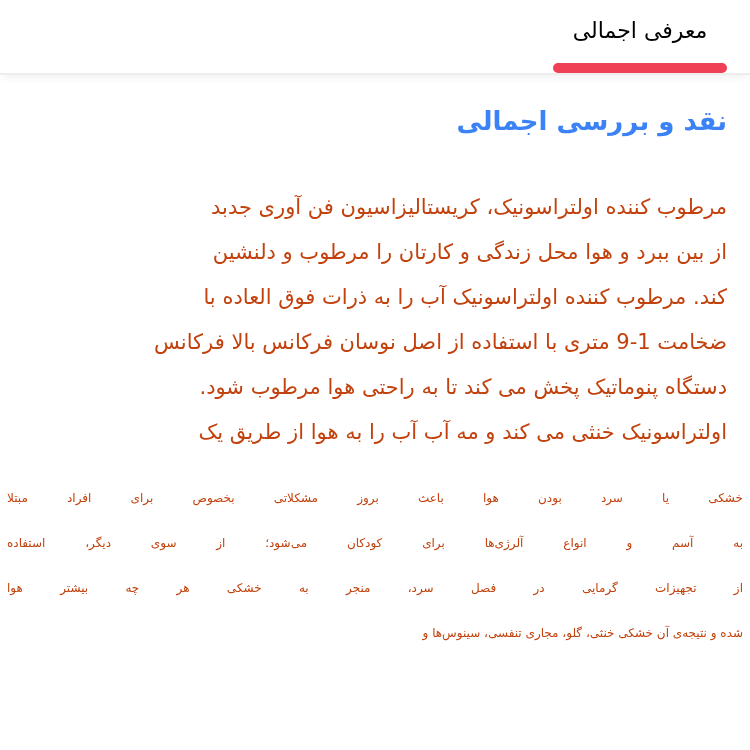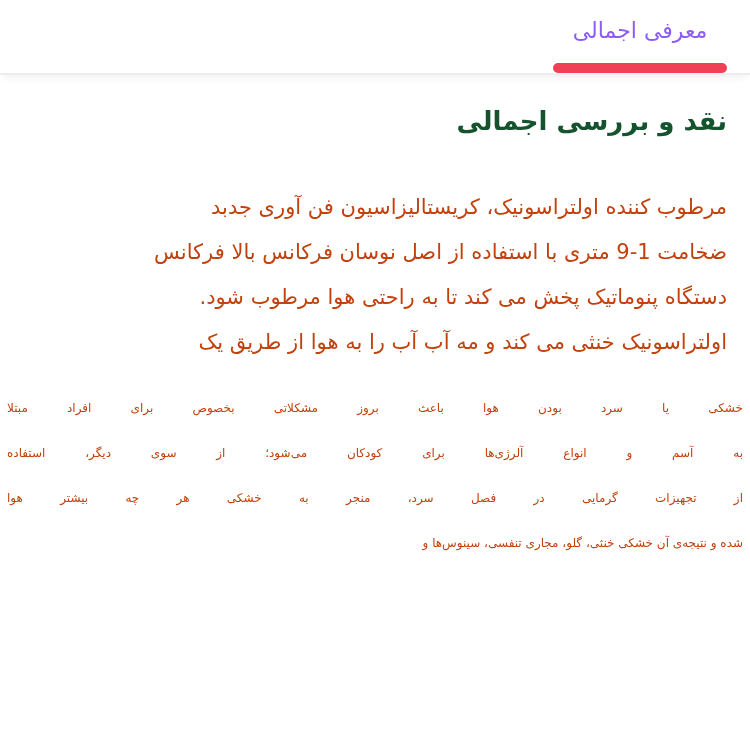--- a/index.html
+++ b/index.html
@@ -44,21 +44,21 @@
     height: 10px;
     border-radius: 6px;
   }
   
   .content { position: relative; }
   .section-title {
     margin: 27px 23px 0 23px;
     font-size: 26px;
     line-height: 38px;
     font-weight: bold;
-    color: #14532d;
+    color: #3b82f6;
     text-align: right;
   }
   .para { color: #c2410c; }
   .para .t-line { height: 45px; line-height: 45px; white-space: nowrap; }
   .para1 {
     margin-top: 45px;
     padding: 0 23px;
     font-size: 21px;
   }
   .para1 .t-line { text-align: right; }
@@ -73,30 +73,32 @@
   }
   .para2 .t-line:last-child { text-align-last: right; }
 </style>
 </head>
 <body>
 
 <div class="screen">
 
   <header class="tabbar">
     <div class="tab">
-      <span class="tab-label" style="color: #8b5cf6;">معرفی اجمالی</span>
+      <span class="tab-label" style="color: #000000;">معرفی اجمالی</span>
       <span class="tab-indicator" style="background: rgb(239, 64, 86);"></span>
     </div>
   </header>
 
   <main class="content">
     <h1 class="section-title">نقد و بررسی اجمالی</h1>
 
     <section class="para para1">
         <div class="t-line">مرطوب کننده اولتراسونیک، کریستالیزاسیون فن آوری جدبد</div>
+        <div class="t-line">از بین ببرد و هوا محل زندگی و کارتان را مرطوب و دلنشین</div>
+        <div class="t-line">کند. مرطوب کننده اولتراسونیک آب را به ذرات فوق العاده با</div>
         <div class="t-line">ضخامت 1-9 متری با استفاده از اصل نوسان فرکانس بالا فرکانس</div>
         <div class="t-line">دستگاه پنوماتیک پخش می کند تا به راحتی هوا مرطوب شود.</div>
         <div class="t-line">اولتراسونیک خنثی می کند و مه آب آب را به هوا از طریق یک</div>
       </section>
 
     <section class="para para2">
         <div class="t-line">خشکی یا سرد بودن هوا باعث بروز مشکلاتی بخصوص برای افراد مبتلا</div>
         <div class="t-line">به آسم و انواع آلرژی‌ها برای کودکان می‌شود؛ از سوی دیگر، استفاده</div>
         <div class="t-line">از تجهیزات گرمایی در فصل سرد، منجر به خشکی هر چه بیشتر هوا</div>
         <div class="t-line">شده و نتیجه‌ی آن خشکی خنثی، گلو، مجاری تنفسی، سینوس‌ها و</div>

